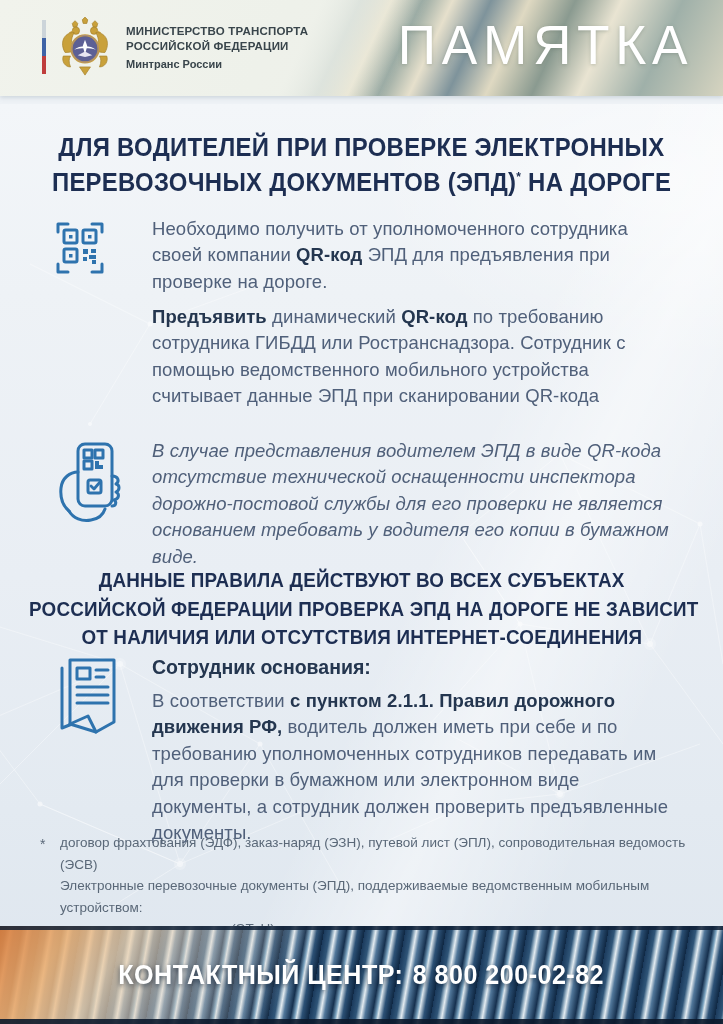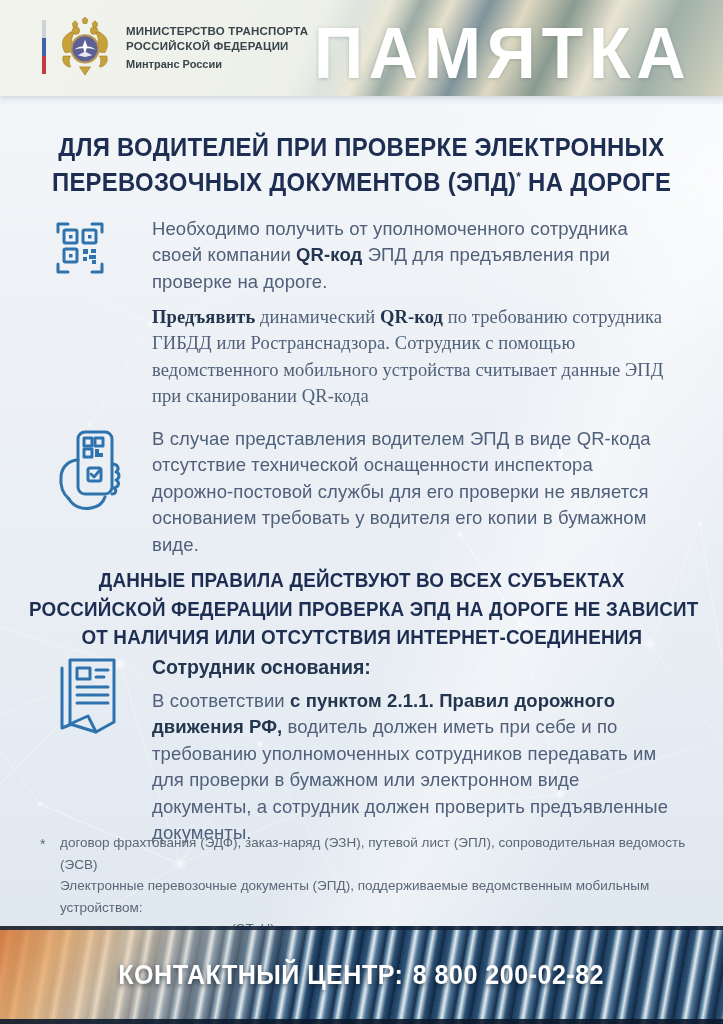--- a/index.html
+++ b/index.html
@@ -26,21 +26,21 @@
   .flag-stripe {
     width:4px; height:54px; margin-right:10px;
     background:linear-gradient(180deg,#ccd4d9 0%,#ccd4d9 33%,#3f63a6 33%,#3f63a6 66%,#bf3d3c 66%,#bf3d3c 100%);
   }
   .emblem { width:58px; height:62px; margin-right:12px; }
   .ministry-text { color:#39454b; }
   .ministry-name { font-weight:bold; font-size:11.5px; line-height:1.3; letter-spacing:0.2px; }
   .ministry-short { font-weight:bold; font-size:11px; margin-top:5px; }
   .pamyatka {
     position:absolute; right:22px; top:12px;
-    font-size:72px; font-weight:bold; color:#ffffff; letter-spacing:6px;
+    font-size:56px; font-weight:normal; color:#ffffff; letter-spacing:6px;
     text-shadow:0 1px 4px rgba(90,105,95,0.35);
   }
   .condensed { display:inline-block; transform:scaleX(0.92); transform-origin:50% 50%; white-space:nowrap; }
 
   
   .content {
     position:absolute; top:104px; left:0; right:0; height:942px;
     background:linear-gradient(180deg,#f3f6f9 0%, #eef2f6 20%, #e9eef4 50%, #e3eaf1 75%, #dde5ee 100%);
   }
   .sheen {
@@ -58,22 +58,22 @@
   .main-title sup { font-size:13px; vertical-align:super; line-height:0; }
 
   .row { position:absolute; left:48px; display:flex; align-items:flex-start; }
   .icon-cell { flex:0 0 104px; display:flex; justify-content:flex-start; }
   .body-text {
     width:522px; font-size:18.5px; line-height:1.43; color:#50607a; letter-spacing:0.1px;
   }
   .body-text b, .legal-heading { color:#24364f; }
 
   .row-qr   { top:112px;justify-content:space-between; }
-  .p2-block { position:absolute; top:200px; left:152px;font-family:Liberation Serif, serif; }
-  .row-hand { top:322px; }
+  .p2-block { position:absolute; top:200px; left:152px; }
+  .row-hand { top:334px;font-style:italic; }
 
   .statement {
     position:absolute; top:446px; left:0; width:723px; text-align:center;
     color:#1d2e52; font-weight:bold; font-size:20.5px; line-height:1.4; letter-spacing:0.2px;margin-top:16px;
   }
   .statement .line { display:block; }
 
   .row-legal { top:550px; }
   .legal-heading { font-weight:bold; font-size:19.5px; margin:2px 0 9px 0; }
 

